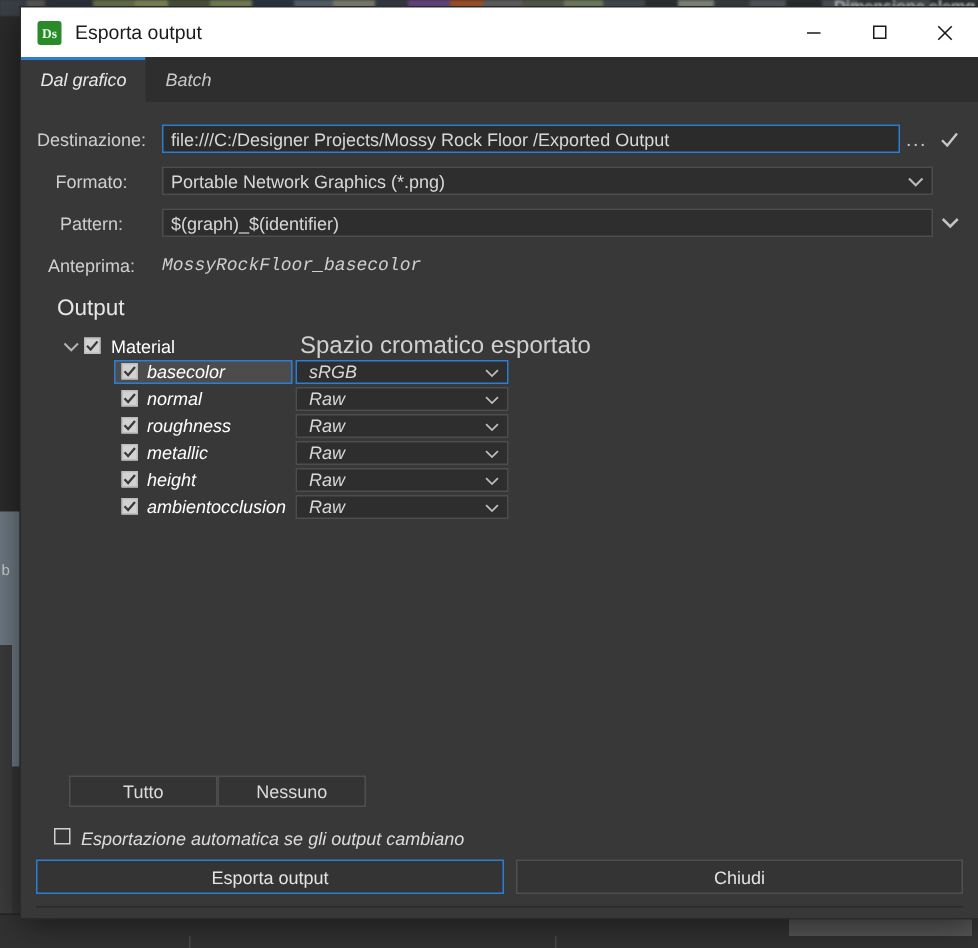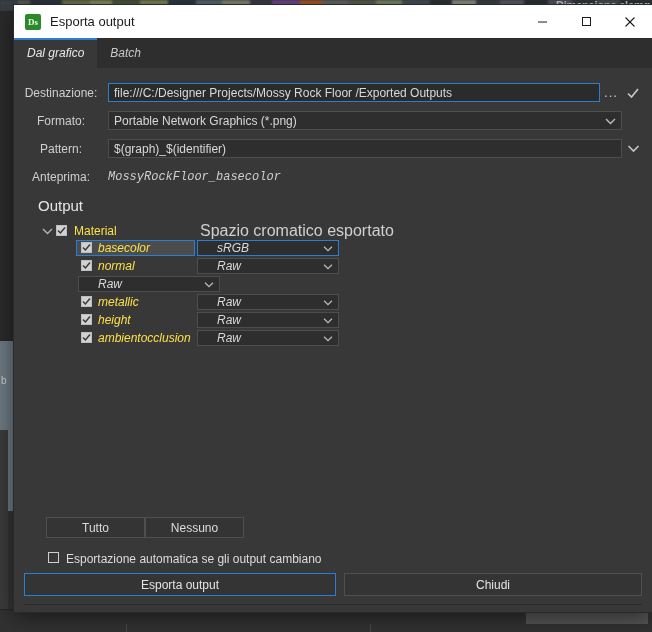--- a/index.html
+++ b/index.html
@@ -92,45 +92,45 @@
   
   #output-title{font-size:15px;color:#e6e6e6;margin:10px 0 8px 24px;}
   #tree{margin-left:24px;}
   .trow{display:flex;align-items:center;height:17px;margin-bottom:0;}
   .twist{width:18px;display:flex;align-items:center;justify-content:center;color:#b4b4b4;}
   .cb{
     width:11px;height:11px;background:#d2d2d2;border:1px solid #bdbdbd;
     box-sizing:border-box;display:flex;align-items:center;justify-content:center;flex:0 0 auto;
   }
   .cb.empty{background:transparent;border:1px solid #cfcfcf;}
-  .tname{font-size:12px;color:#fde047;margin-left:7px;}
+  .tname{font-size:12px;color:#ffffff;margin-left:7px;}
   .colhdr{font-size:16px;color:#d0d0d0;}
   .child{display:flex;align-items:center;height:17px;margin-bottom:1px;padding-left:38px;font-style:italic;}
   .child-name{
     width:119px;height:16px;display:flex;align-items:center;padding-left:4px;
     box-sizing:border-box;border:1px solid transparent;
   }
   .child-name.sel{background:#4c4c4c;border:1px solid #2a7fd4;}
   .child-name .tname{margin-left:6px;}
   .cs-combo{
     width:142px;height:16px;background:#2e2e2e;border:1px solid #4d4d4d;
-    box-sizing:border-box;display:flex;align-items:flex-start;padding:0 19px;
+    box-sizing:border-box;display:flex;align-items:flex-start;padding:0 8px;
     font-size:12px;color:#d8d8d8;position:relative;margin-left:2px;
   }
   .cs-combo.sel{border:1px solid #2a7fd4;}
 
   
   #footer{position:absolute;left:0;right:0;bottom:0;padding:0 10px 7px 10px;}
   #sel-buttons{display:flex;margin:0 0 14px 22px;}
   .selbtn{
     width:99px;height:21px;background:#343434;border:1px solid #4f4f4f;
     font-size:12px;color:#dcdcdc;display:flex;align-items:center;justify-content:center;
     box-sizing:border-box;
   }
-  #autorow{display:flex;align-items:flex-start;gap:7px;margin:0 0 7px 24px;}
+  #autorow{display:flex;align-items:flex-start;gap:7px;margin:0 0 7px 12px;font-style:italic;}
   #autorow .lbl{font-size:12px;color:#dcdcdc;}
   #action-buttons{display:flex;gap:8px;}
   .actbtn{
     height:23px;font-size:12px;color:#e4e4e4;background:#343434;border:1px solid #4f4f4f;
     display:flex;align-items:center;justify-content:center;box-sizing:border-box;
   }
   #btn-export{flex:0 0 312px;border:1px solid #2a7fd4;}
   #btn-close{flex:1;}
   #footer-sep{height:1px;background:#2a2a2a;margin:8px 0 0 0;}
 </style>
@@ -186,21 +186,21 @@
     <div id="tabbar-fill"></div>
   </div>
 
   <div id="dlgbody">
 
     <div style="padding:14px 8px 0 8px;">
 
       <div class="frow">
         <div class="flabel">Destinazione:</div>
         <div class="field focused">
-          <span>file:///C:/Designer Projects/Mossy Rock Floor /Exported Outputs</span>
+          <span>file:///C:/Designer Projects/Mossy Rock Floor /Exported Output</span>
         </div>
         <div class="rowbtn">
           <span style="letter-spacing:1px;font-size:13px;line-height:10px;">...</span>
         </div>
         <div class="rowbtn">
           <svg width="14" height="14" viewBox="0 0 14 14">
               <polyline points="2,7.5 5.5,11 12,3" fill="none" stroke="#c9c9c9" stroke-width="1.6"></polyline>
             </svg>
         </div>
       </div>
@@ -282,20 +282,28 @@
               <span class="tname">normal</span>
             </div>
             <div class="cs-combo">
               <span>Raw</span>
               <span class="chev-in"><svg width="10" height="7" viewBox="0 0 11 8">
                   <polyline points="1,2 5.5,6.5 10,2" fill="none" stroke="#bcbcbc" stroke-width="1.4"></polyline>
                 </svg></span>
             </div>
           </div>
           <div class="child">
+            <div class="child-name">
+              <span class="cb">
+                <svg width="9" height="9" viewBox="0 0 9 9">
+                  <polyline points="1,4.5 3.4,7 8,1.6" fill="none" stroke="#3a3a3a" stroke-width="1.5"></polyline>
+                </svg>
+              </span>
+              <span class="tname">roughness</span>
+            </div>
             <div class="cs-combo">
               <span>Raw</span>
               <span class="chev-in"><svg width="10" height="7" viewBox="0 0 11 8">
                   <polyline points="1,2 5.5,6.5 10,2" fill="none" stroke="#bcbcbc" stroke-width="1.4"></polyline>
                 </svg></span>
             </div>
           </div>
           <div class="child">
             <div class="child-name">
               <span class="cb">

